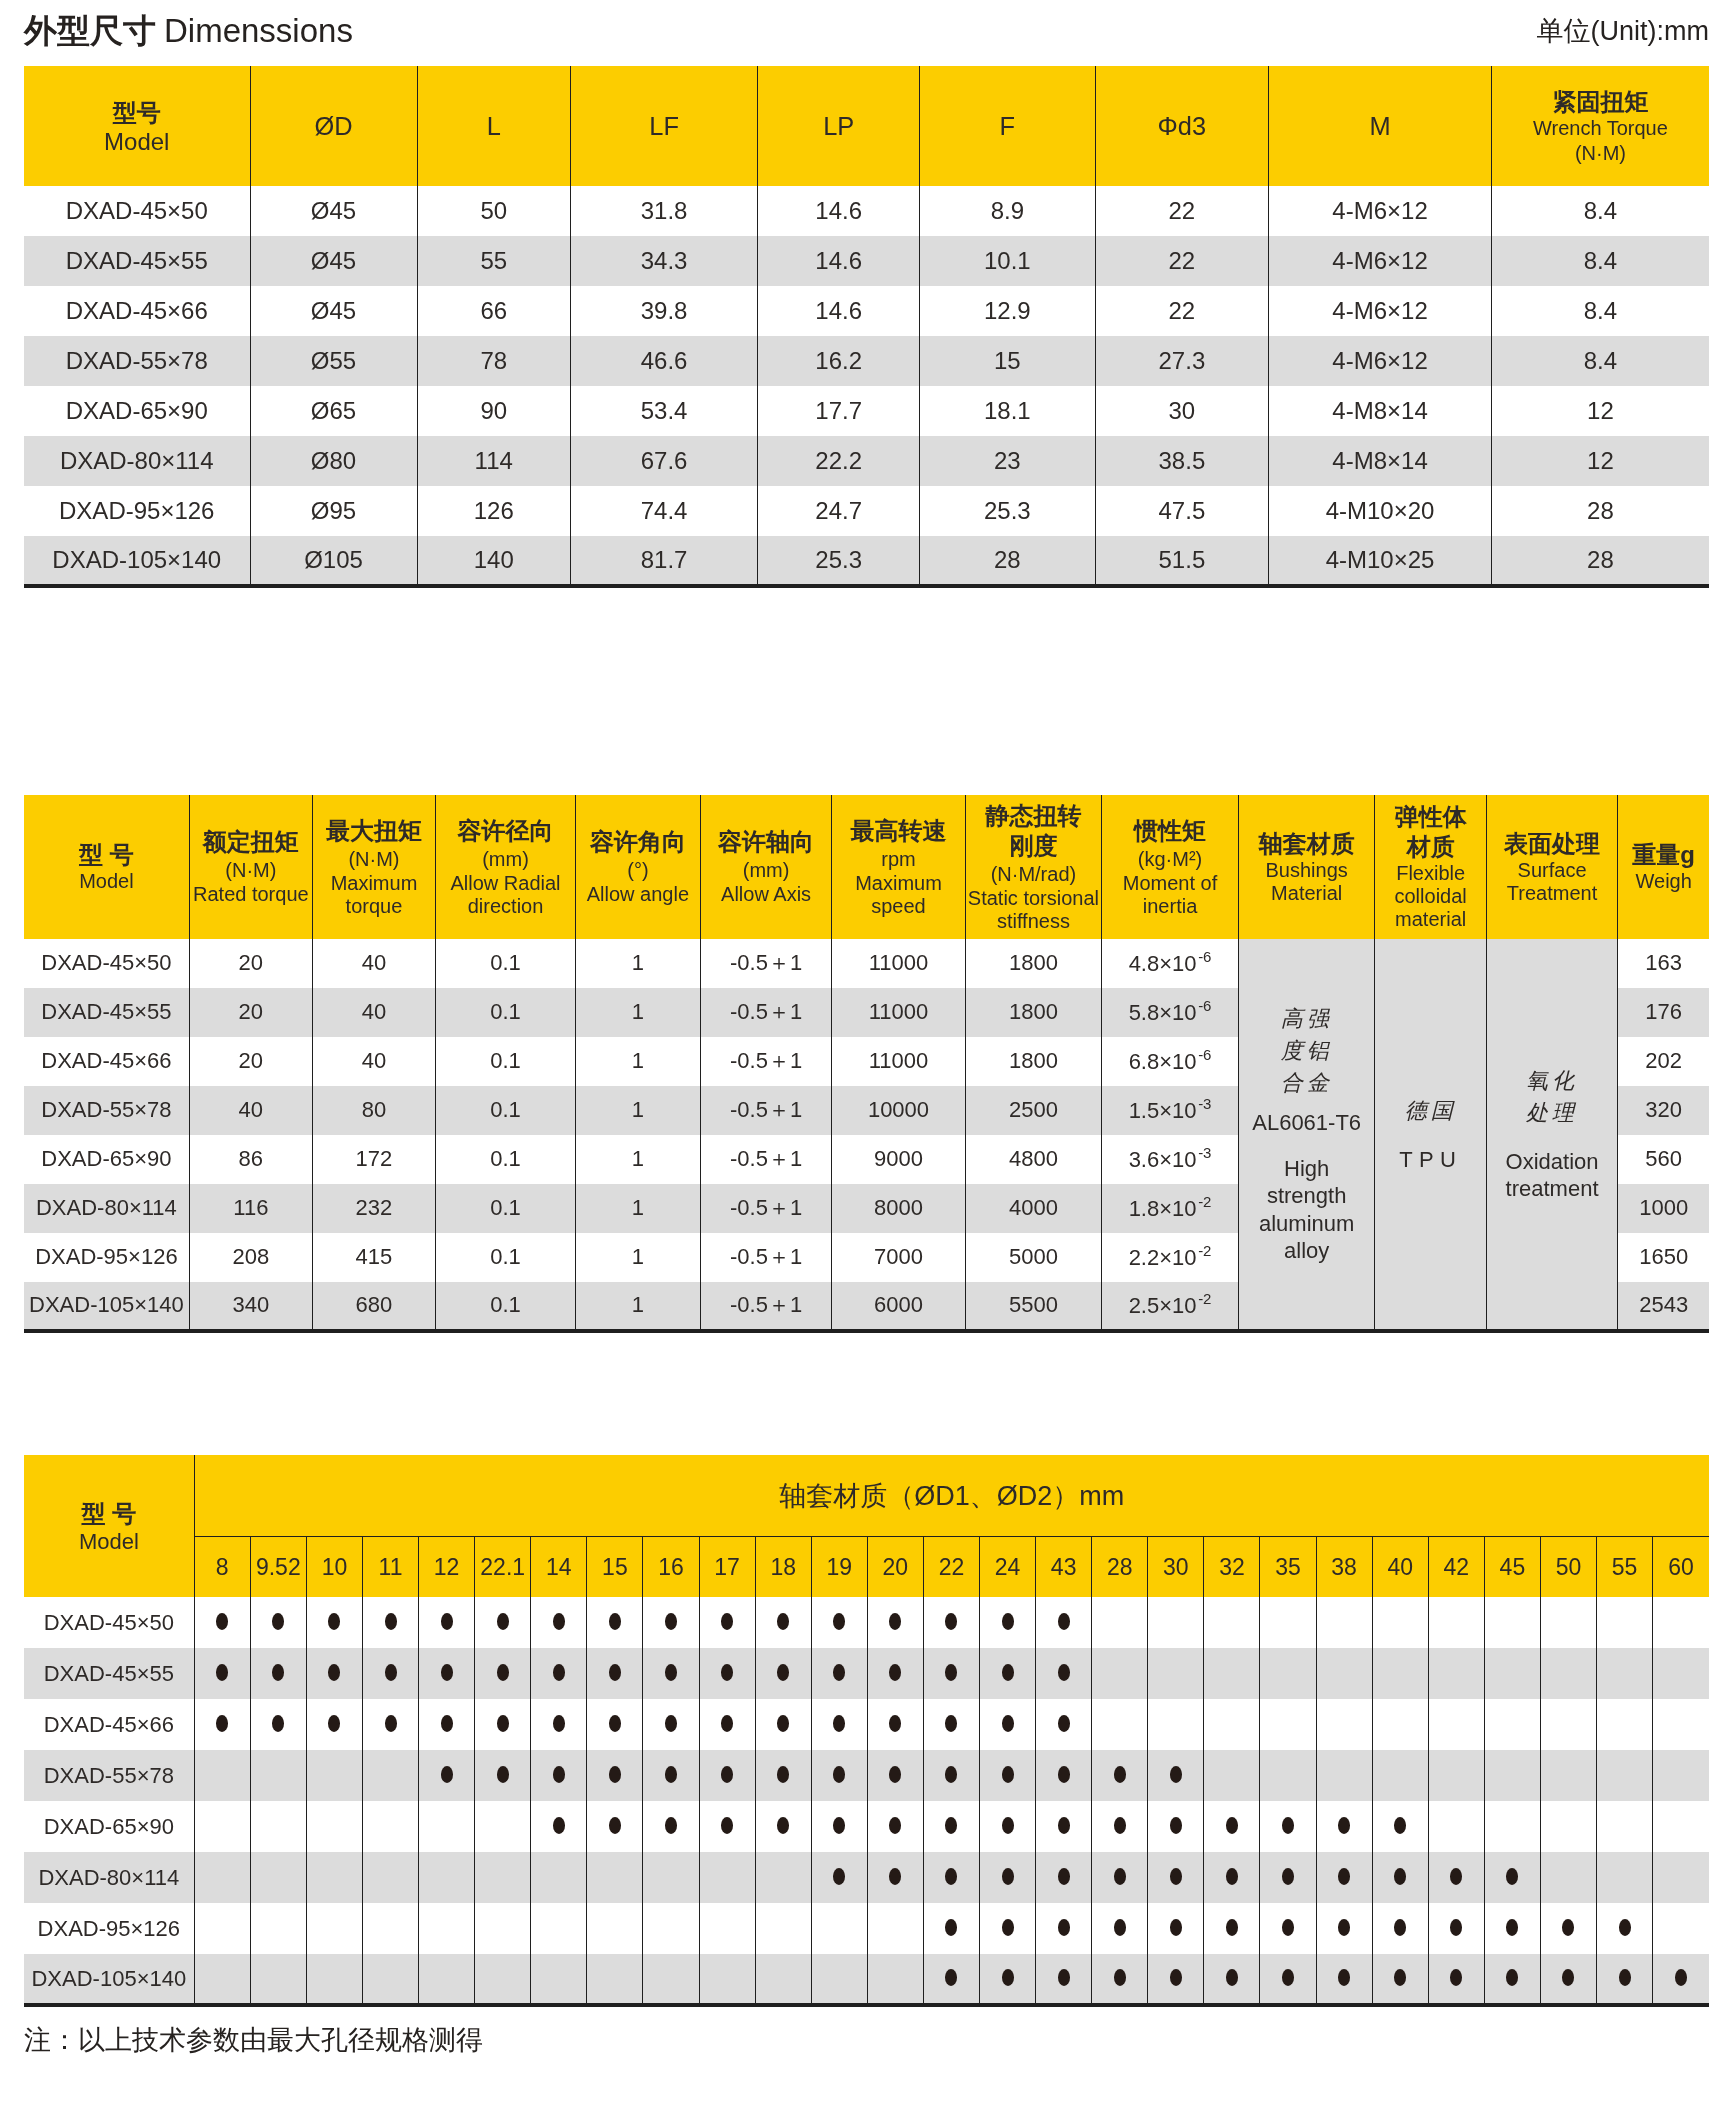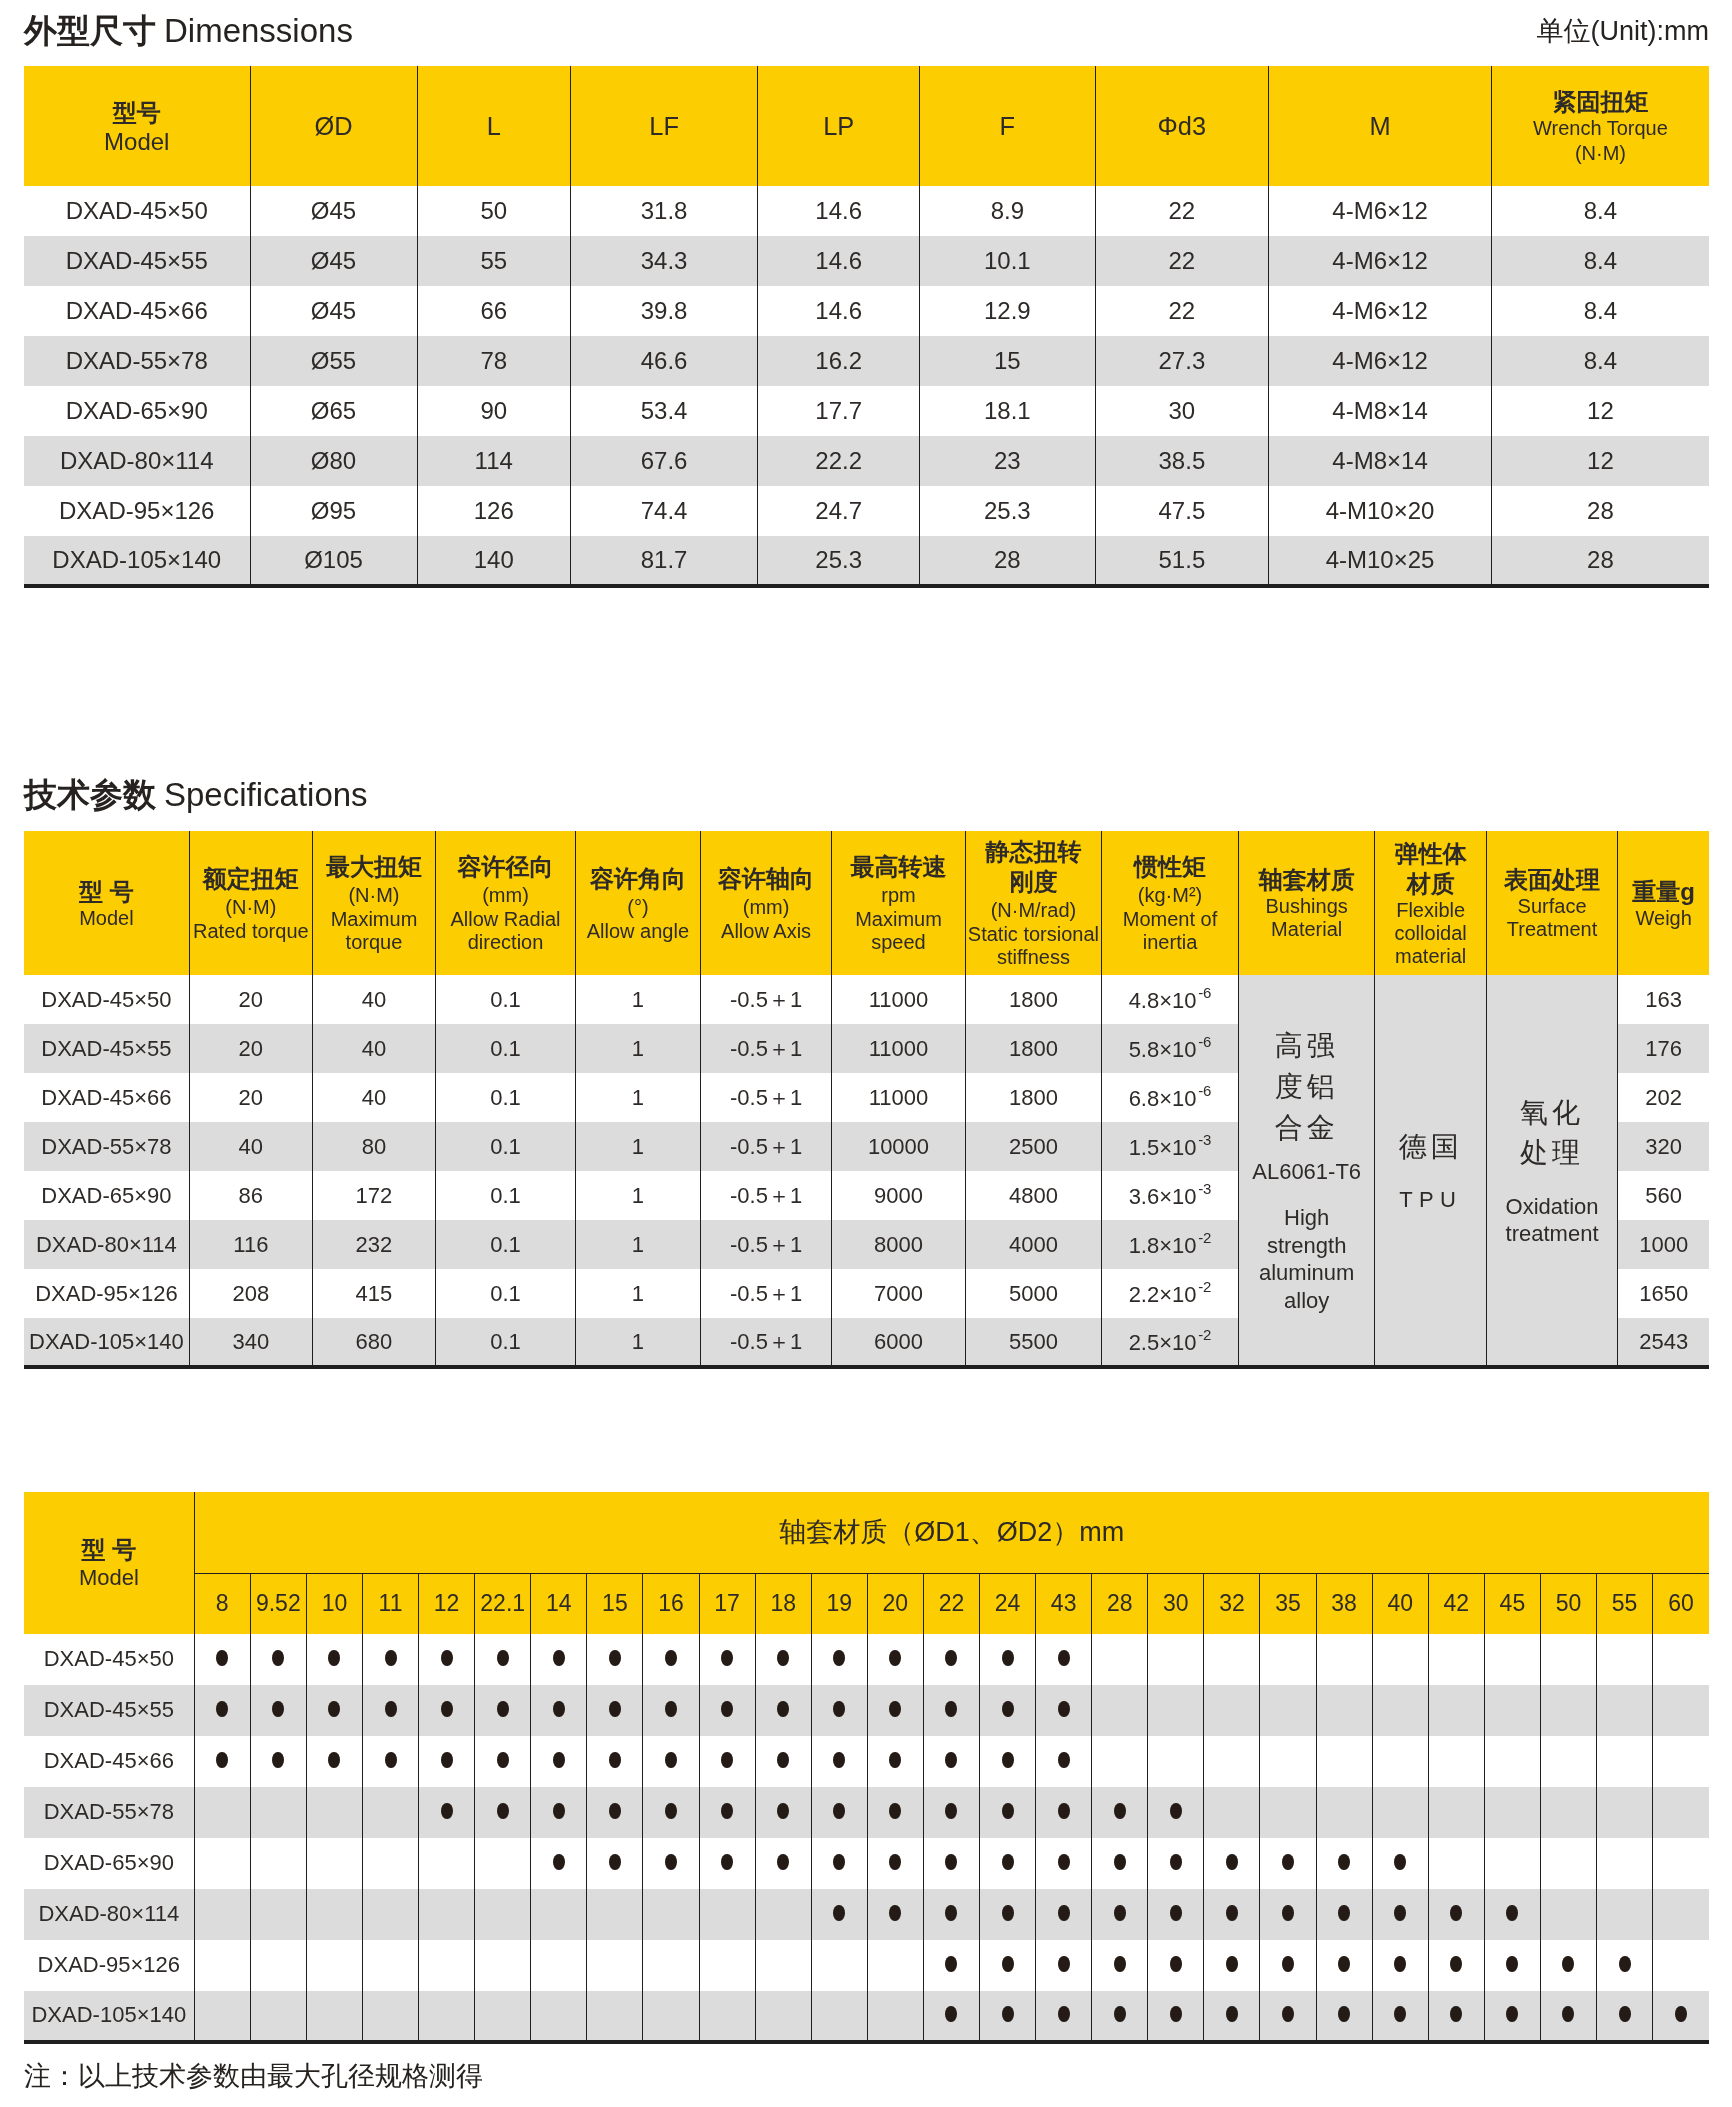--- a/index.html
+++ b/index.html
@@ -27,21 +27,21 @@
   .hu{font-size:20px;line-height:1.3;}
   .hu:empty{display:none;}
   .he{font-size:20px;line-height:1.15;padding:0 1.6px;}
 
   
   #spec-table thead th{height:144px;}
   #spec-table tbody tr{height:49px;}
   #spec-table tbody td{font-size:22px;}
   #spec-table sup{font-size:15px;position:relative;top:-1.6px;vertical-align:super;margin-left:1.6px;}
   td.merged{background:#DCDCDC;}
-  .m-zh{font-size:28px;letter-spacing:4px;line-height:1.45;white-space:pre-line;}
+  .m-zh{font-size:22px;letter-spacing:4px;line-height:1.45;white-space:pre-line;font-style:italic;}
   .m-grade{font-size:22px;margin-top:11px;}
   .m-en{font-size:22px;line-height:1.25;margin-top:19px;padding:0 3.2px;}
   .m-tpu{letter-spacing:6.3px;}
 
   
   #axle-table thead tr.r1 th{height:81px;}
   #axle-table thead tr.r2 th{height:60px;font-size:23px;}
   #axle-table tbody tr{height:51px;}
   #axle-table tbody td{font-size:22px;}
   th.axle-model{border-right:1.6px solid #1f1f1f;}
@@ -197,25 +197,20 @@
           <td>28</td>
           <td>51.5</td>
           <td>4-M10×25</td>
           <td>28</td>
         </tr>
       </tbody>
   </table>
 
   <div class="gap1"></div>
 
-  <div class="sec-head">
-    <div class="sec-title">
-      <span class="zh">技术参数</span><span class="en">Specifications</span>
-    </div>
-  </div>
 
   <table class="t" id="spec-table">
     <colgroup id="spec-cols">
         <col style="width: 9.8%;">
         <col style="width: 7.3%;">
         <col style="width: 7.3%;">
         <col style="width: 8.3%;">
         <col style="width: 7.4%;">
         <col style="width: 7.8%;">
         <col style="width: 7.9%;">

